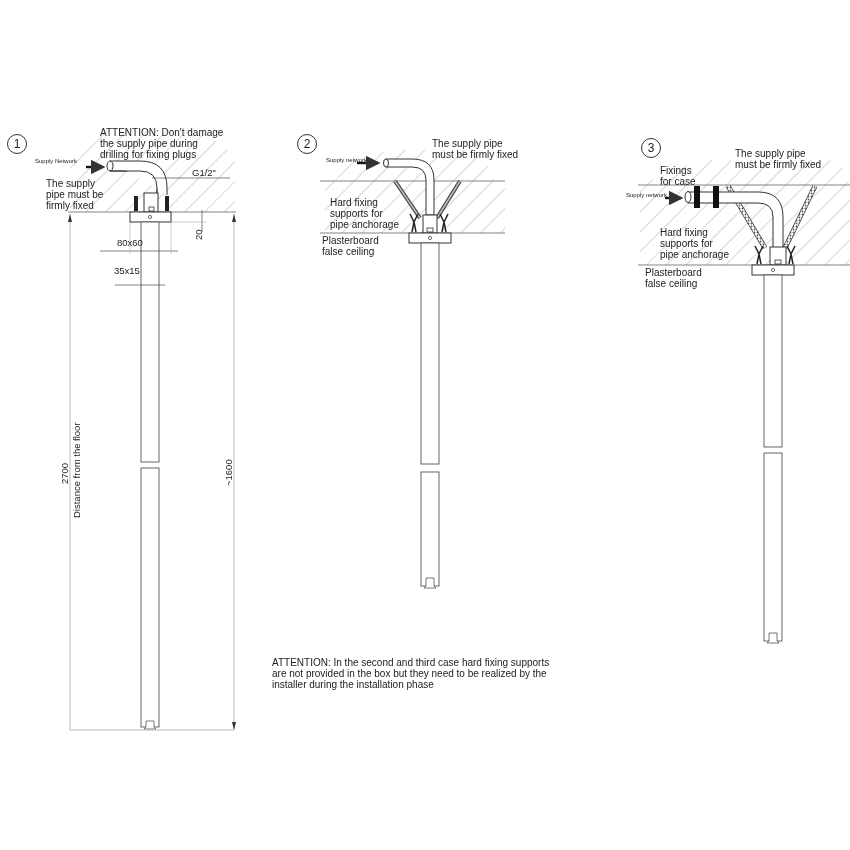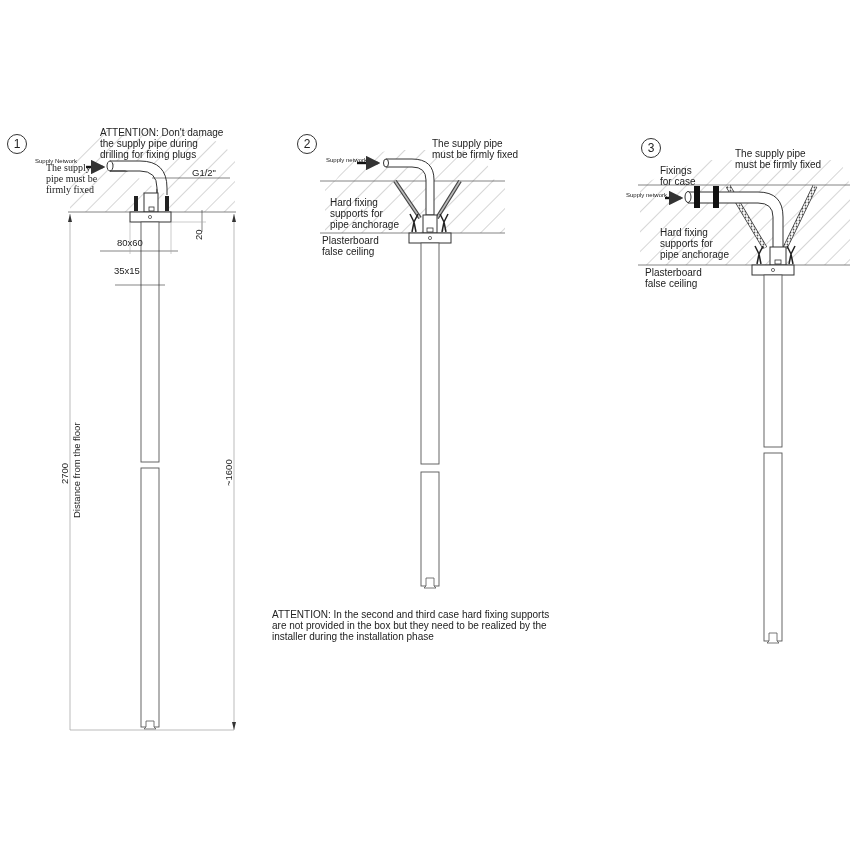--- a/index.html
+++ b/index.html
@@ -132,21 +132,21 @@
     <rect x="764" y="453" width="18" height="188" fill="#fff" stroke="#555" stroke-width="0.9"></rect>
     <path d="M769,641 L769,633 L777,633 L777,641 L779,643 L767,643 Z" fill="#fff" stroke="#555" stroke-width="0.8"></path>
   </g>
 </svg>
 
 <div class="circle" style="left:7px;top:134px;">1</div>
 <div class="lbl s8" style="left:100px;top:128px;">ATTENTION: Don't damage
 the supply pipe during
 drilling for fixing plugs</div>
 <div class="lbl s6" style="left:35px;top:158px;">Supply Network</div>
-<div class="lbl s7" style="left:46px;top:163px;font-family:Liberation Serif, serif;">The supply
+<div class="lbl s7" style="left:46px;top:179px;">The supply
 pipe must be
 firmly fixed</div>
 <div class="lbl s9" style="left:192px;top:168px;">G1/2"</div>
 <div class="lbl s9" style="left:117px;top:238px;">80x60</div>
 <div class="lbl s9" style="left:114px;top:266px;">35x15</div>
 <div class="lbl s9 vert" style="left:194px;top:240px;">20</div>
 <div class="lbl s9 vert" style="left:60px;top:484px;">2700</div>
 <div class="lbl s9 vert" style="left:72px;top:518px;">Distance from the floor</div>
 <div class="lbl s9 vert" style="left:224px;top:486px;">~1600</div>
 
@@ -165,15 +165,15 @@
 <div class="lbl s7" style="left:735px;top:149px;">The supply pipe
 must be firmly fixed</div>
 <div class="lbl s7" style="left:660px;top:166px;">Fixings
 for case</div>
 <div class="lbl s7" style="left:660px;top:228px;">Hard fixing
 supports for
 pipe anchorage</div>
 <div class="lbl s7" style="left:645px;top:268px;">Plasterboard
 false ceiling</div>
 
-<div class="lbl s8" style="left:272px;top:610px;">ATTENTION: In the second and third case hard fixing supports
+<div class="lbl s8" style="left:272px;top:658px;">ATTENTION: In the second and third case hard fixing supports
 are not provided in the box but they need to be realized by the
 installer during the installation phase</div>
 
 </body></html>

